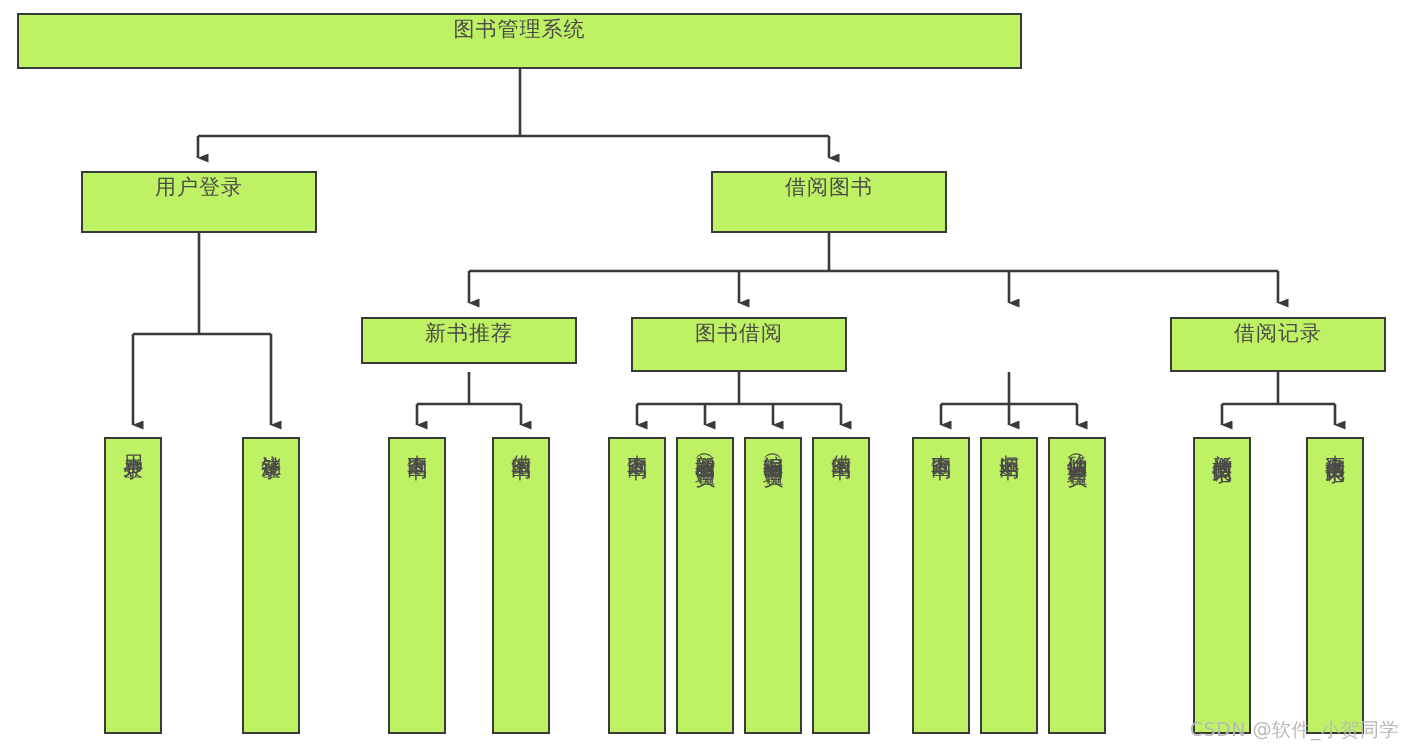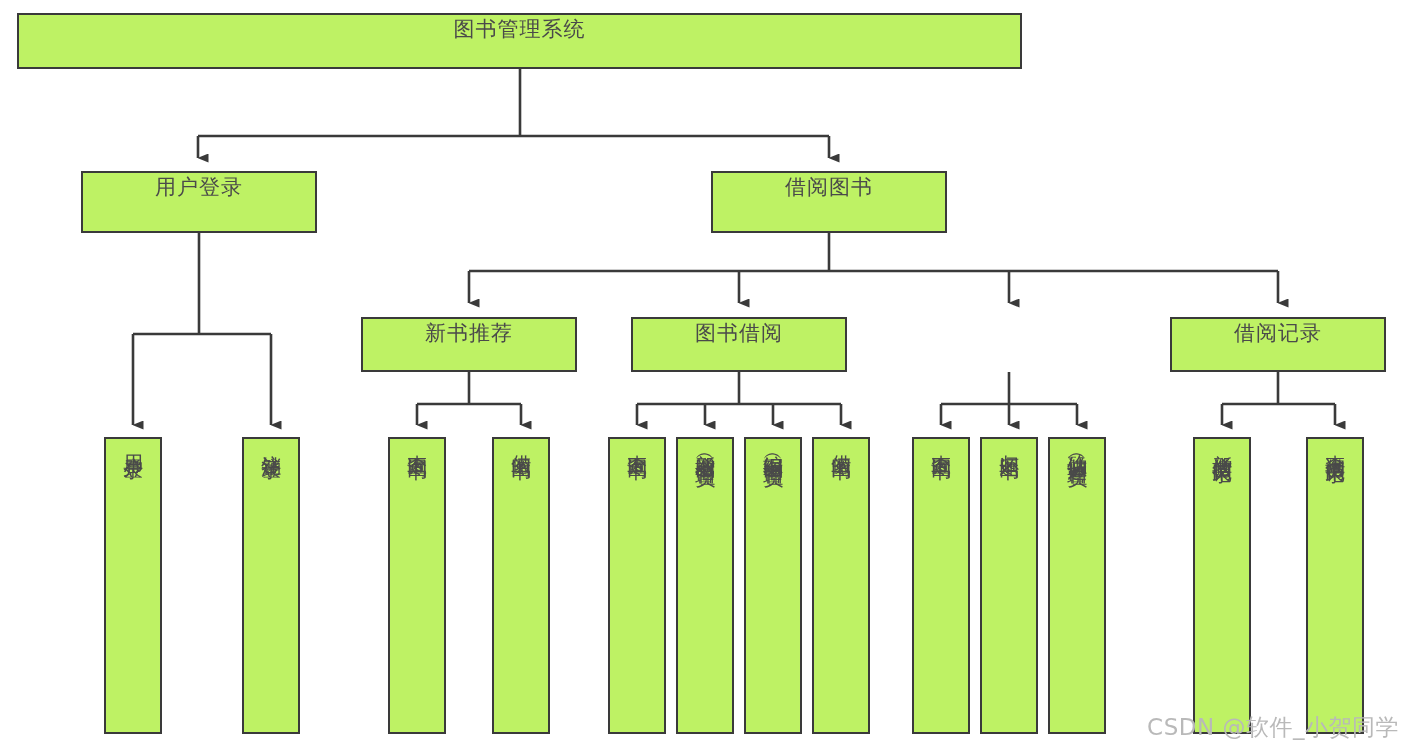--- a/index.html
+++ b/index.html
@@ -49,21 +49,21 @@
     text-orientation: upright;
     line-height: 1.28;
     letter-spacing: 2px;
     white-space: nowrap;
     text-align: center;
   }
   .watermark {
     position: absolute;
     right: 6px;
     bottom: 4px;
-    font-size: 23px;
+    font-size: 19px;
     color: #b9b9b9;
     letter-spacing: 0.5px;
     white-space: nowrap;
   }
 </style>
 </head>
 <body>
 
 <div id="canvas">
 
@@ -124,21 +124,21 @@
   </div>
 
   <div class="node h" style="left:81px; top:171px; width:236px; height:62px;">
     <span>用户登录</span>
   </div>
 
   <div class="node h" style="left:711px; top:171px; width:236px; height:62px;">
     <span>借阅图书</span>
   </div>
 
-  <div class="node h" style="left:361px; top:317px; width:216px; height:55px;">
+  <div class="node h" style="left:361px; top:317px; width:216px; height:47px;">
     <span>新书推荐</span>
   </div>
 
   <div class="node h" style="left:631px; top:317px; width:216px; height:55px;">
     <span>图书借阅</span>
   </div>
 
 
   <div class="node h" style="left:1170px; top:317px; width:216px; height:55px;">
     <span>借阅记录</span>

